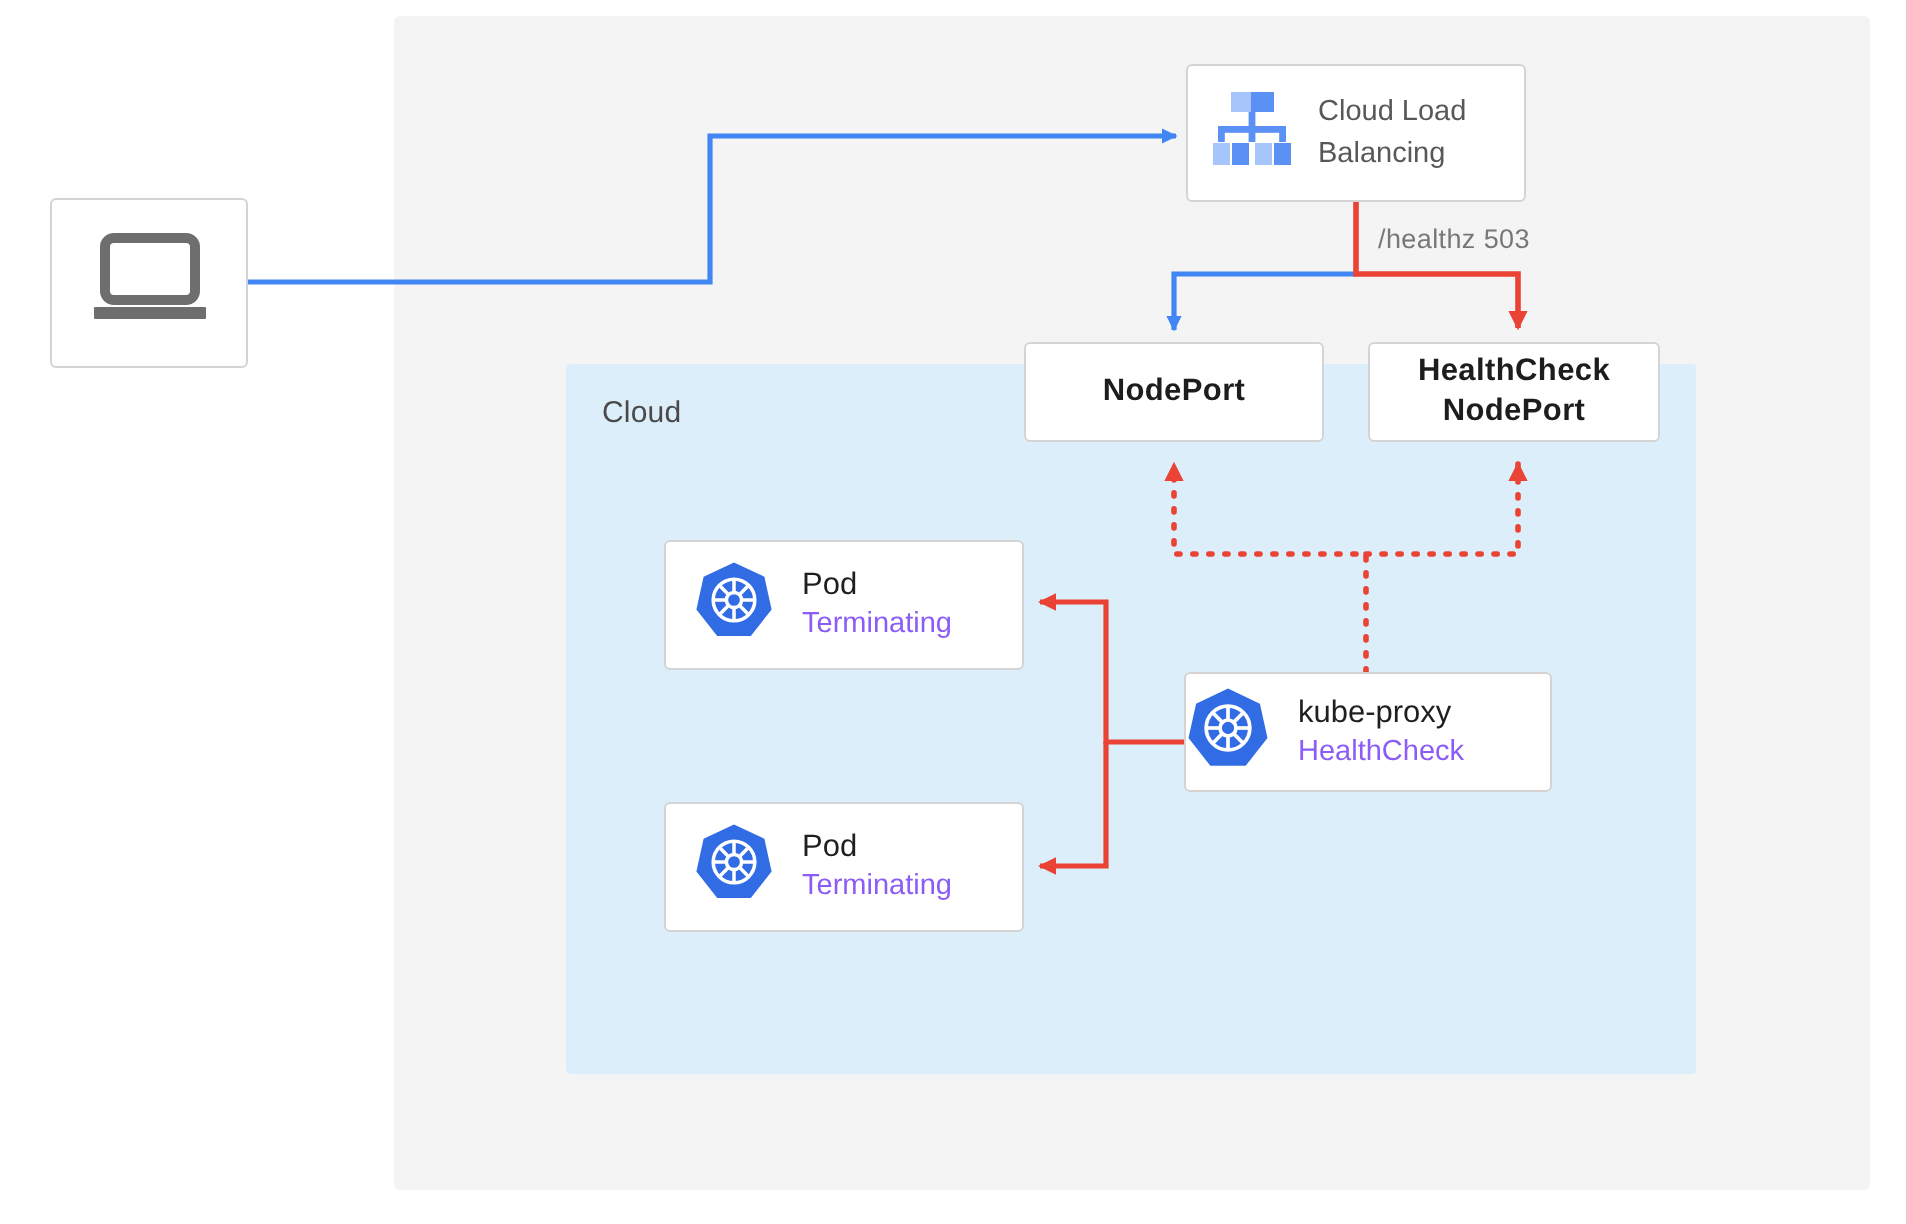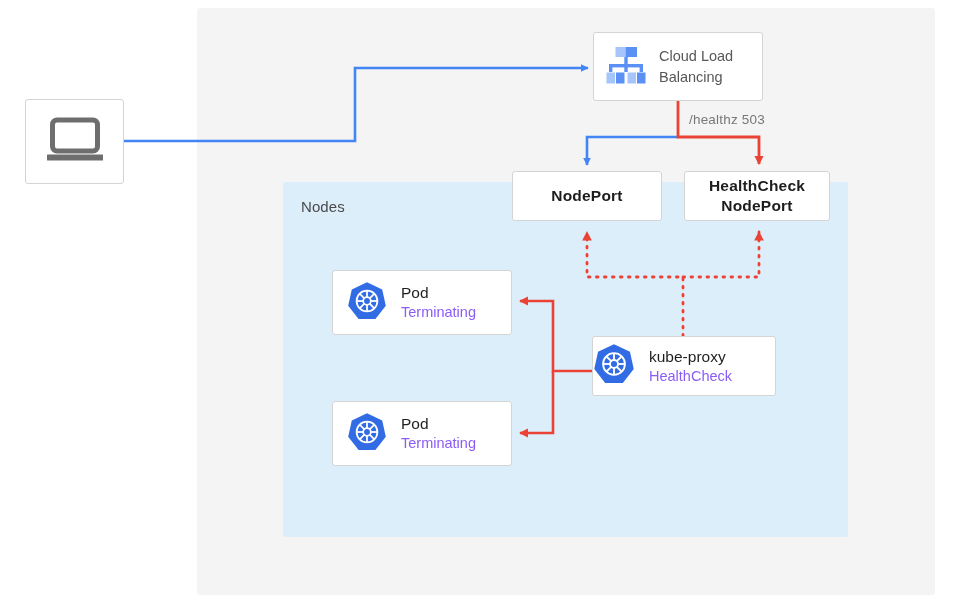--- a/index.html
+++ b/index.html
@@ -53,21 +53,21 @@
   .wires{position:absolute;left:0;top:0;width:953px;height:612px;pointer-events:none;}
 </style>
 </head>
 <body>
 
 <div id="stage">
 
   <div class="gray-region"></div>
 
   <div class="nodes-region"></div>
-  <div class="nodes-label">Nodes</div>
+  <div class="nodes-label">Cloud</div>
 
   <svg class="wires" viewBox="0 0 953 612" xmlns="http://www.w3.org/2000/svg">
     <defs>
       <marker id="bluehead" markerWidth="9" markerHeight="9" refX="7.2" refY="4.5" orient="auto" markerUnits="userSpaceOnUse">
         <path d="M0,0.6 L8,4.5 L0,8.4 z" fill="#4285f4"></path>
       </marker>
       <marker id="redhead" markerWidth="10" markerHeight="10" refX="8" refY="5" orient="auto" markerUnits="userSpaceOnUse">
         <path d="M0,0.6 L9,5 L0,9.4 z" fill="#ea4335"></path>
       </marker>
       <marker id="redhead2" markerWidth="11" markerHeight="11" refX="8.5" refY="5.5" orient="auto" markerUnits="userSpaceOnUse">

